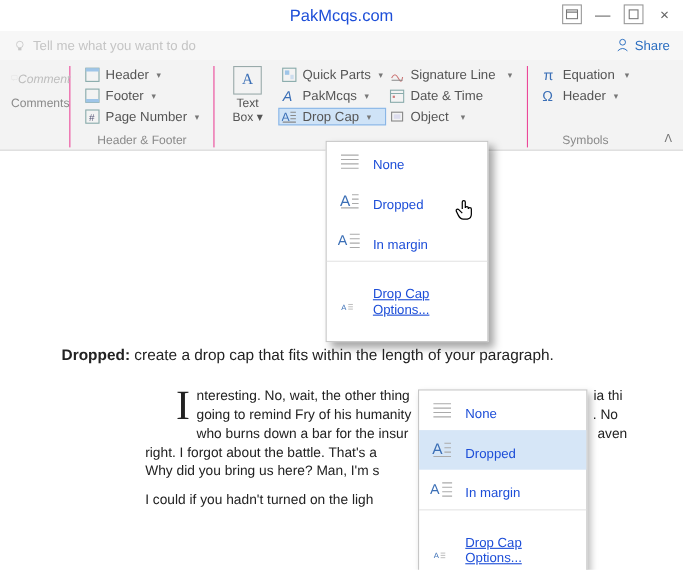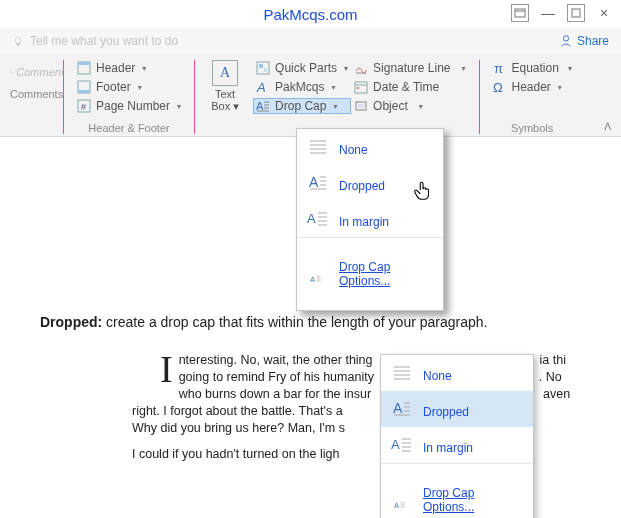--- a/index.html
+++ b/index.html
@@ -43,21 +43,21 @@
   .collapse { position: absolute; right: 10px; bottom: 4px; font-size: 10px; color: #777; }
 
   
   .menu1 { position: absolute; left: 296px; top: 128px; width: 148px; background: #fff; border: 1px solid #c7c7c7; box-shadow: 5px 5px 7px rgba(0,0,0,.35); }
   .mitem { display: flex; align-items: flex-end; gap: 10px; padding: 8px 10px; color: #1d4ed8; }
   .mitem.opt { border-top: 1px solid #e4e4e4; padding: 22px 10px; }
   .mitem .micon { width: 22px; height: 20px; flex: 0 0 22px; }
   .cursor { position: absolute; left: 412px; top: 180px; width: 22px; height: 22px; }
 
   
-  .explain { position: absolute; left: 40px; top: 314px; font-size: 14px; color: #222; }
+  .explain { position: absolute; left: 56px; top: 314px; font-size: 14px; color: #222; }
   .explain b { font-weight: 700; }
 
   
   .doc { position: absolute; left: 160px; top: 352px; width: 420px; font-size: 12.5px; color: #222; line-height: 1.35; }
   .doc .dropcap { float: left; font-family: Georgia, serif; font-size: 38px; line-height: 34px; padding-right: 6px; font-weight: 400; }
   .doc p { margin-bottom: 10px; }
 
   
   .menu2 { position: absolute; left: 380px; top: 354px; width: 154px; background: #fff; border: 1px solid #c7c7c7; box-shadow: 3px 3px 6px rgba(0,0,0,.25); z-index: 10; }
   .menu2 .mitem.sel { background: #d6e6f7; }

